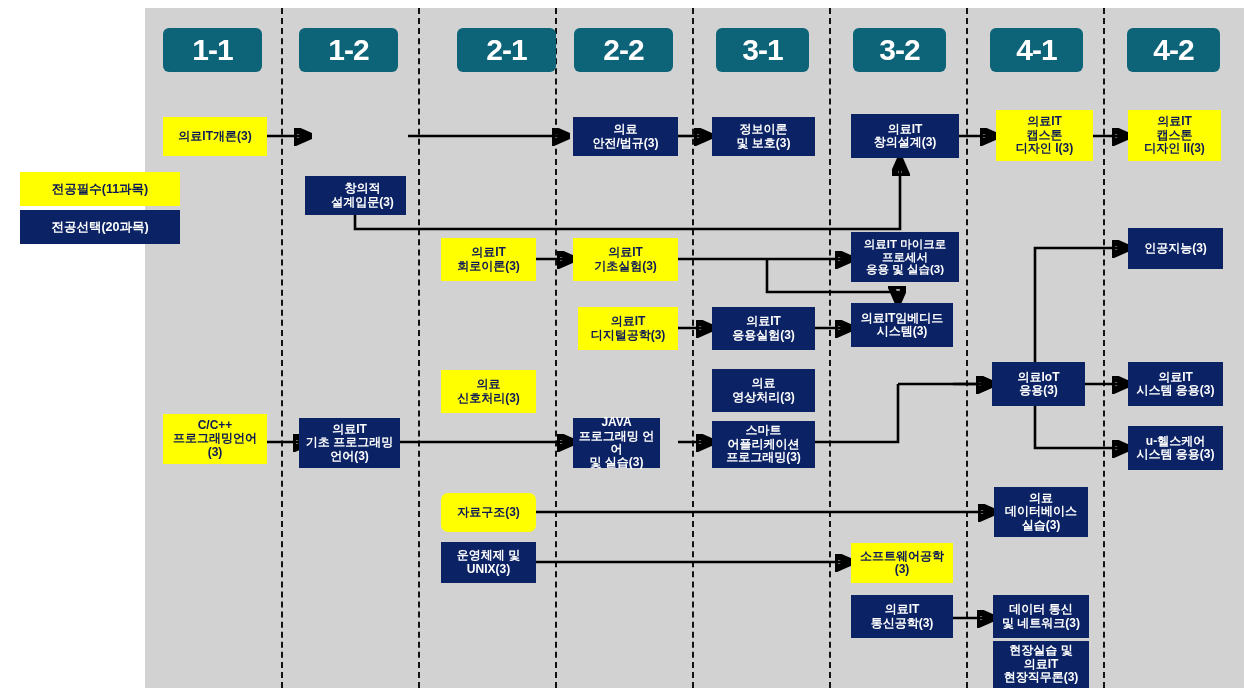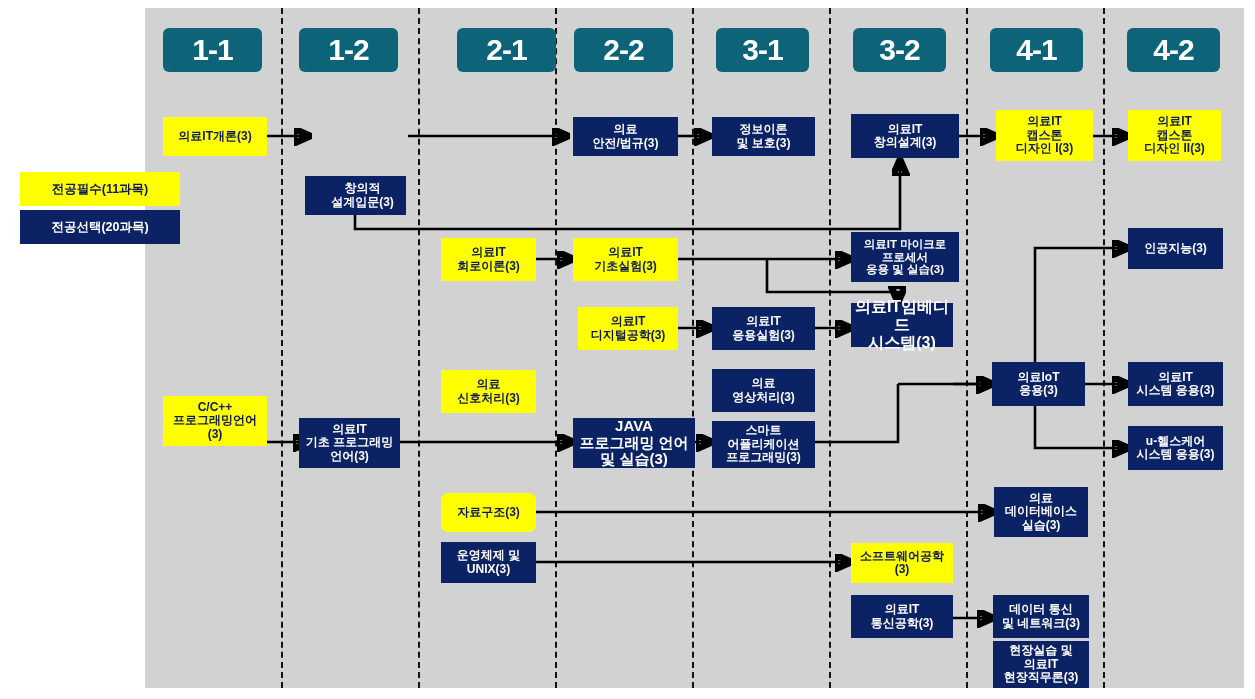--- a/index.html
+++ b/index.html
@@ -97,56 +97,56 @@
 
     <path d="M1035,362 L1035,248 L1128,248" marker-end="url(#ah)"></path>
 
     <line x1="1085" y1="384" x2="1128" y2="384" marker-end="url(#ah)"></line>
 
     <path d="M1035,406 L1035,448 L1128,448" marker-end="url(#ah)"></path>
   </svg>
 
   <div class="node req" style="left:163px;top:117px;width:104px;height:39px;font-size:12px;">의료IT개론(3)</div>
 
-  <div class="node req" style="left:163px;top:396px;width:104px;height:50px;font-size:12px;">C/C++<br>프로그래밍언어<br>(3)</div>
+  <div class="node req" style="left:163px;top:414px;width:104px;height:50px;font-size:12px;">C/C++<br>프로그래밍언어<br>(3)</div>
 
 
   <div class="node elec" style="left:305px;top:176px;width:101px;height:39px;font-size:12px;padding-left:16px;">창의적<br>설계입문(3)</div>
 
   <div class="node elec" style="left:299px;top:418px;width:101px;height:50px;font-size:12px;">의료IT<br>기초 프로그래밍<br>언어(3)</div>
 
   <div class="node req" style="left:441px;top:238px;width:95px;height:43px;font-size:12px;">의료IT<br>회로이론(3)</div>
 
   <div class="node req" style="left:578px;top:307px;width:100px;height:43px;font-size:12px;">의료IT<br>디지털공학(3)</div>
 
   <div class="node req" style="left:441px;top:370px;width:95px;height:43px;font-size:12px;">의료<br>신호처리(3)</div>
 
   <div class="node req" style="left:441px;top:493px;width:95px;height:39px;font-size:12px;border-radius:7px;">자료구조(3)</div>
 
   <div class="node elec" style="left:441px;top:542px;width:95px;height:41px;font-size:12px;">운영체제 및<br>UNIX(3)</div>
 
   <div class="node elec" style="left:573px;top:117px;width:105px;height:39px;font-size:12px;">의료<br>안전/법규(3)</div>
 
   <div class="node req" style="left:573px;top:238px;width:105px;height:43px;font-size:12px;">의료IT<br>기초실험(3)</div>
 
-  <div class="node elec" style="left:573px;top:418px;width:122px;height:50px;font-size:15px;">JAVA<br>프로그래밍 언어<br>및 실습(3)</div>
+  <div class="node elec" style="left:573px;top:418px;width:87px;height:50px;font-size:12px;">JAVA<br>프로그래밍 언어<br>및 실습(3)</div>
 
   <div class="node elec" style="left:712px;top:117px;width:103px;height:39px;font-size:12px;">정보이론<br>및 보호(3)</div>
 
   <div class="node elec" style="left:712px;top:307px;width:103px;height:43px;font-size:12px;">의료IT<br>응용실험(3)</div>
 
   <div class="node elec" style="left:712px;top:369px;width:103px;height:43px;font-size:12px;">의료<br>영상처리(3)</div>
 
   <div class="node elec" style="left:712px;top:421px;width:103px;height:47px;font-size:12px;">스마트<br>어플리케이션<br>프로그래밍(3)</div>
 
   <div class="node elec" style="left:851px;top:114px;width:108px;height:44px;font-size:12px;">의료IT<br>창의설계(3)</div>
 
   <div class="node elec" style="left:851px;top:232px;width:108px;height:50px;font-size:11.5px;">의료IT 마이크로<br>프로세서<br>응용 및 실습(3)</div>
 
-  <div class="node elec" style="left:851px;top:303px;width:102px;height:44px;font-size:16px;">의료IT임베디드<br>시스템(3)</div>
+  <div class="node elec" style="left:851px;top:303px;width:102px;height:44px;font-size:12px;">의료IT임베디드<br>시스템(3)</div>
 
   <div class="node req" style="left:851px;top:543px;width:102px;height:40px;font-size:12px;">소프트웨어공학<br>(3)</div>
 
   <div class="node elec" style="left:851px;top:595px;width:102px;height:43px;font-size:12px;">의료IT<br>통신공학(3)</div>
 
   <div class="node req" style="left:996px;top:110px;width:97px;height:51px;font-size:12px;">의료IT<br>캡스톤<br>디자인 I(3)</div>
 
   <div class="node elec" style="left:992px;top:362px;width:93px;height:44px;font-size:12px;">의료IoT<br>응용(3)</div>
 
   <div class="node elec" style="left:994px;top:487px;width:94px;height:50px;font-size:12px;">의료<br>데이터베이스<br>실습(3)</div>

